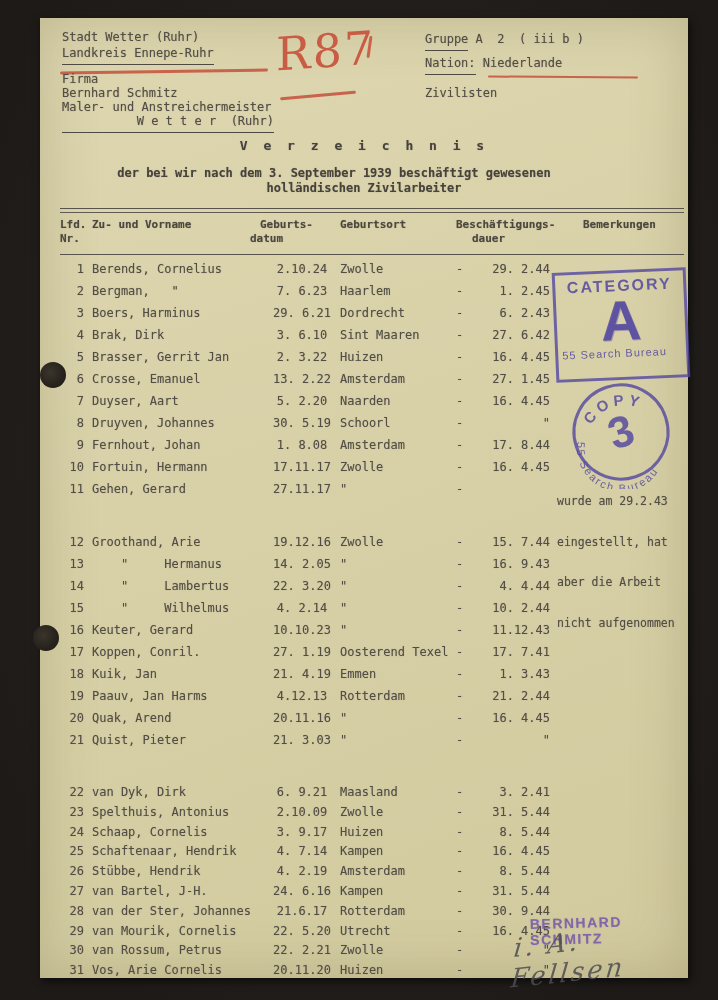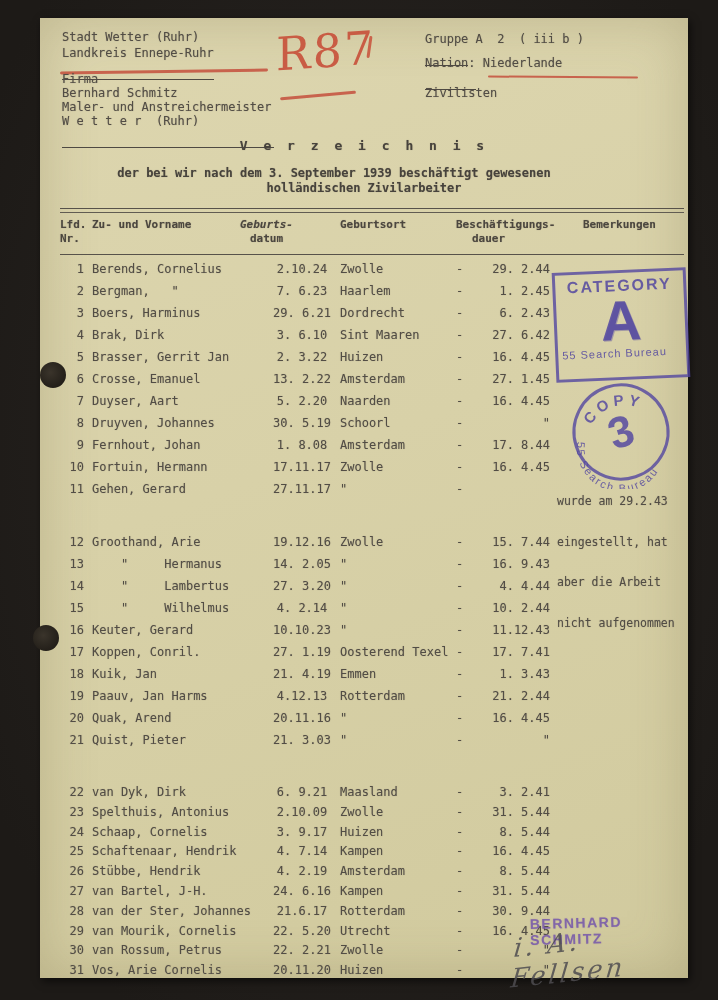--- a/index.html
+++ b/index.html
@@ -6,21 +6,21 @@
     background:#211e1b;font-family:"DejaVu Sans Mono","Liberation Mono",monospace;}
   .backdrop{position:absolute;inset:0;width:718px;height:1000px;
     background:radial-gradient(ellipse at 50% 45%, #2a2623 0%, #1d1a17 85%);}
   .paper{position:absolute;left:40px;top:18px;width:648px;height:960px;
     background:linear-gradient(160deg,#ddd6af 0%,#d8d1a8 45%,#d1ca9e 100%);
     box-shadow:inset 0 0 55px rgba(110,100,60,.28), 2px 3px 8px rgba(0,0,0,.6);
     color:#504b44;}
   .tw{white-space:pre;color:#524d45;text-shadow:0 0 1px rgba(90,85,78,.45);}
   .abs{position:absolute;}
   .line{font-size:12px;line-height:14px;}
-  .u{border-bottom:1.5px solid #4e4942;padding-bottom:19px;}
+  .u{border-bottom:1.5px solid #4e4942;padding-bottom:4px;text-align:right;}
   .bold{font-weight:bold;color:#47433c;}
   .hr{position:absolute;left:20px;width:624px;border:0;}
   .hr-double{height:3px;border-top:1.5px solid #57524a;border-bottom:1.2px solid #615c52;}
   .hr-single{height:0;border-top:1.5px solid #57524a;}
   .redline{position:absolute;background:#c44f3c;border-radius:2px;opacity:.85;}
   
   .rowgrp{position:absolute;left:0;width:648px;}
   .trow{position:relative;height:22px;}
   .grpC .trow{height:19.8px;}
   .trow span{position:absolute;font-size:12px;white-space:pre;color:#524d45;
@@ -88,21 +88,21 @@
   <div class="redline" style="left:240px;top:76px;width:76px;height:3px;transform:rotate(-5deg);"></div>
 
   <div class="abs tw bold" style="left:0;top:120px;width:648px;text-align:center;font-size:13px;letter-spacing:4px;">V e r z e i c h n i s</div>
   <div class="abs tw bold" style="left:0;top:148px;width:588px;text-align:center;font-size:12px;">der bei wir nach dem 3. September 1939 beschäftigt gewesenen</div>
   <div class="abs tw bold" style="left:0;top:163px;width:648px;text-align:center;font-size:12px;">holländischen Zivilarbeiter</div>
 
   <div class="hr hr-double" style="top:190px;"></div>
   <div class="abs tw th" style="left:20px;top:200px;">Lfd.</div>
   <div class="abs tw th" style="left:20px;top:214px;">Nr.</div>
   <div class="abs tw th" style="left:52px;top:200px;">Zu- und Vorname</div>
-  <div class="abs tw th" style="left:200px;top:200px;font-style:italic;">Geburts-</div>
+  <div class="abs tw th" style="left:220px;top:200px;">Geburts-</div>
   <div class="abs tw th" style="left:210px;top:214px;">datum</div>
   <div class="abs tw th" style="left:300px;top:200px;">Geburtsort</div>
   <div class="abs tw th" style="left:416px;top:200px;">Beschäftigungs-</div>
   <div class="abs tw th" style="left:416px;top:214px;margin-left:16px;">dauer</div>
   <div class="abs tw th" style="left:543px;top:200px;">Bemerkungen</div>
   <div class="hr hr-single" style="top:236px;"></div>
 
   <div class="rowgrp" style="top:244px;">
 
       <div class="trow">
@@ -228,21 +228,21 @@
         <span class="c-name">    "     Hermanus</span>
         <span class="c-dob">14. 2.05</span>
         <span class="c-place">"</span>
         <span class="c-dash">-</span>
         <span class="c-dauer">16. 9.43</span>
       </div>
 
       <div class="trow">
         <span class="c-nr">14</span>
         <span class="c-name">    "     Lambertus</span>
-        <span class="c-dob">27. 3.20</span>
+        <span class="c-dob">22. 3.20</span>
         <span class="c-place">"</span>
         <span class="c-dash">-</span>
         <span class="c-dauer">4. 4.44</span>
       </div>
 
       <div class="trow">
         <span class="c-nr">15</span>
         <span class="c-name">    "     Wilhelmus</span>
         <span class="c-dob">4. 2.14</span>
         <span class="c-place">"</span>

